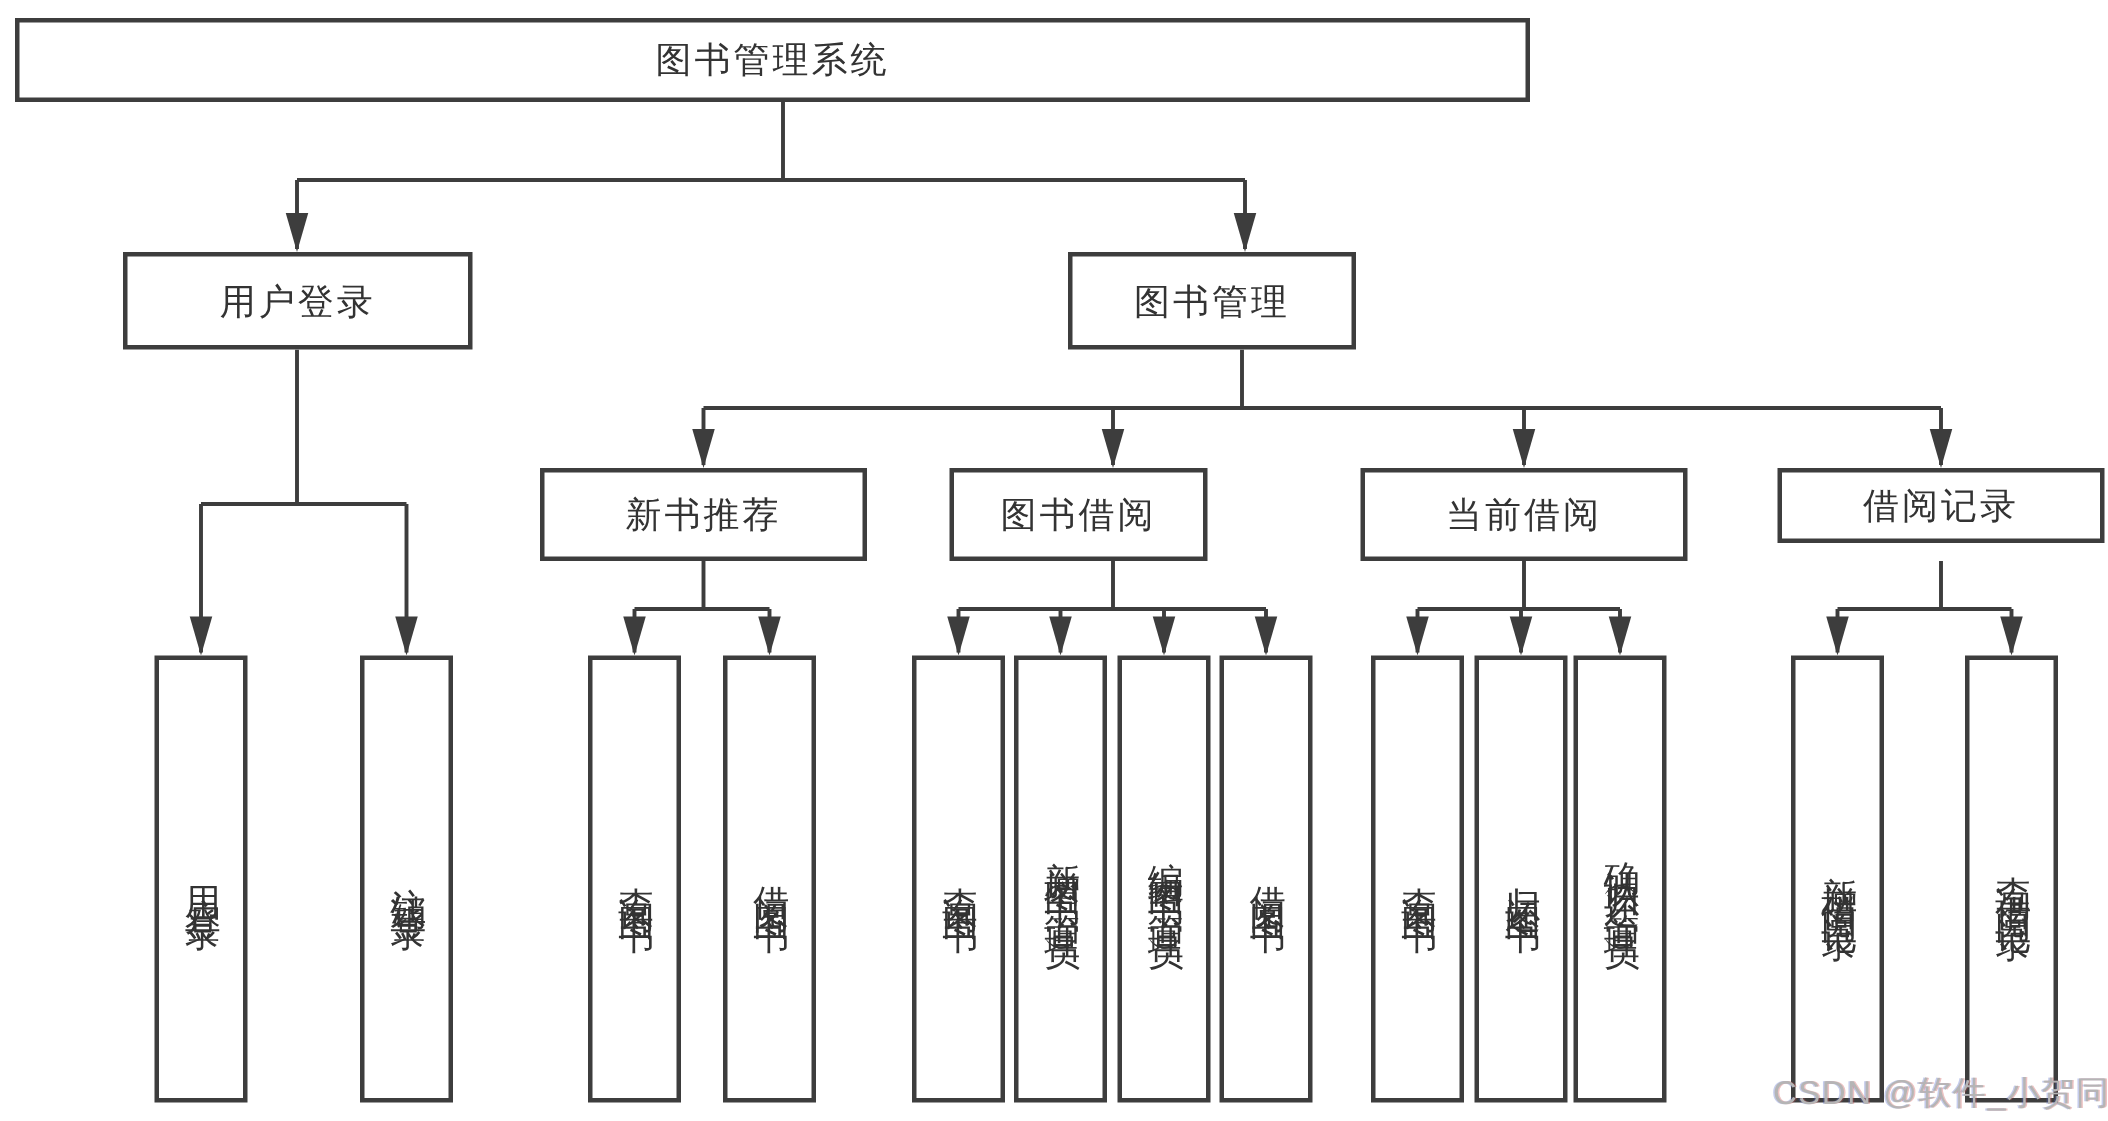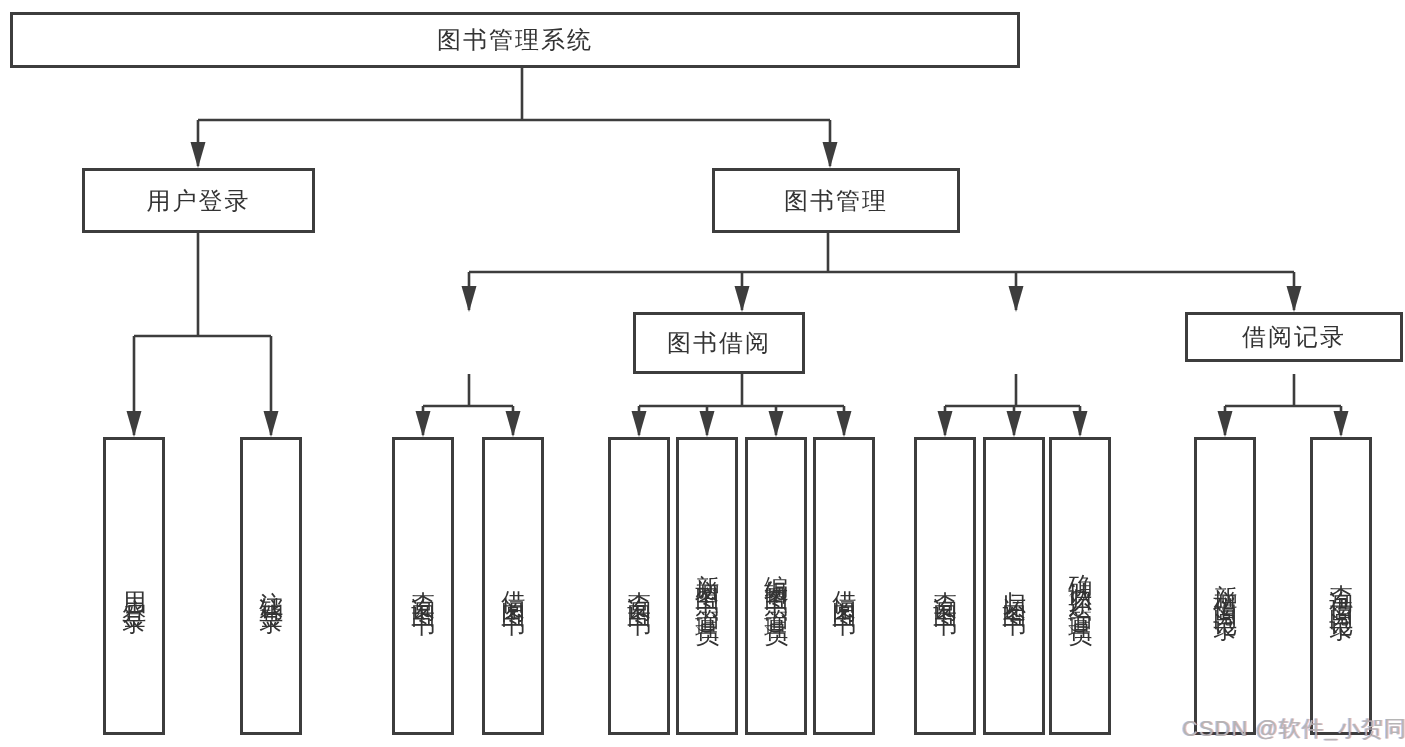--- a/index.html
+++ b/index.html
@@ -109,26 +109,32 @@
     <use href="#arr" x="1341" y="437"></use>
   </svg>
 
   <div class="box hbox" style="left:10px;top:12px;width:1010px;height:56px">
     <span>图书管理系统</span>
   </div>
 
   <div class="box hbox" style="left:82px;top:168px;width:233px;height:65px">
     <span>用户登录</span>
   </div>
-  <div class="box hbox" style="left:712px;top:168px;width:248px;height:65px">
+  <div class="box hbox" style="left:712px;top:168px;width:192px;height:65px">
     <span>图书管理</span>
   </div>
 
+  <div class="box hbox" style="left:360px;top:312px;width:218px;height:62px">
+    <span>新书推荐</span>
+  </div>
   <div class="box hbox" style="left:633px;top:312px;width:172px;height:62px">
     <span>图书借阅</span>
+  </div>
+  <div class="box hbox" style="left:907px;top:312px;width:218px;height:62px">
+    <span>当前借阅</span>
   </div>
   <div class="box hbox" style="left:1185px;top:312px;width:218px;height:50px">
     <span>借阅记录</span>
   </div>
 
   <div class="box leaf" style="left:103px;top:437px;width:62px;height:298px">
     <span class="vtext">用户登录</span>
   </div>
   <div class="box leaf" style="left:240px;top:437px;width:62px;height:298px">
     <span class="vtext">注销登录</span>

